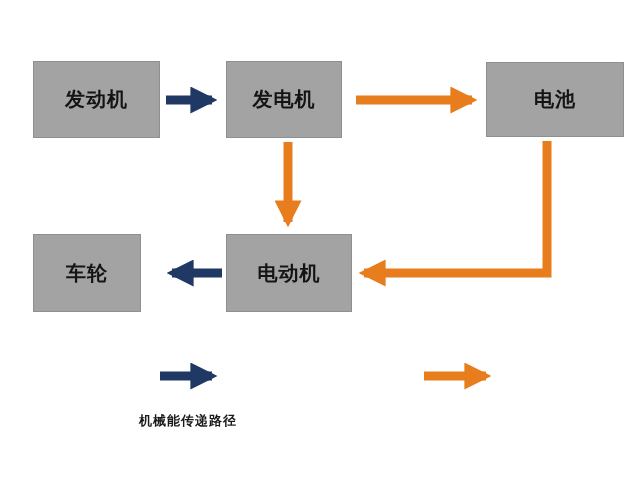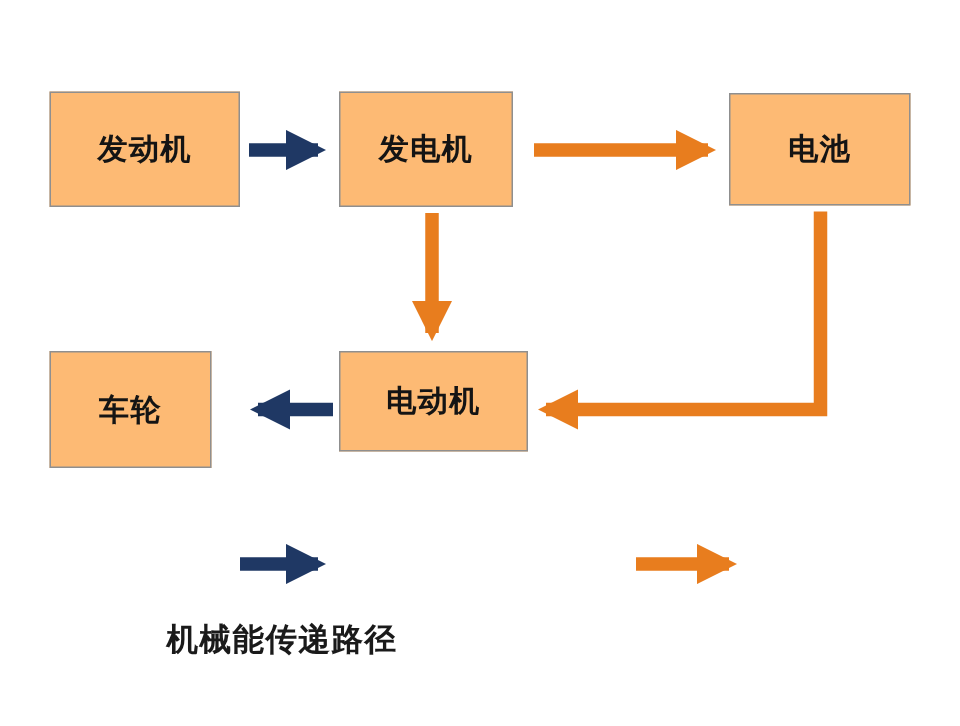--- a/index.html
+++ b/index.html
@@ -15,35 +15,35 @@
     overflow:hidden;
     margin:0 auto;
   }
   .arrows{position:absolute;left:0;top:0;}
   .mech-line{stroke:var(--mech-color);stroke-width:9;fill:none;}
   .elec-line{stroke:var(--elec-color);stroke-width:9;fill:none;}
   .mech-fill{fill:var(--mech-color);}
   .elec-fill{fill:var(--elec-color);}
   .node{
     position:absolute;
-    background:#fdba74;
+    background:#a3a3a3;
     border:1px solid #8f8f8f;
     display:flex;align-items:center;justify-content:center;
     font-size:20px;font-weight:bold;color:#141414;
     letter-spacing:1px;
     box-sizing:border-box;
   }
   .node-engine   {left:33px;  top:61px;  width:127px; height:77px;}
   .node-generator{left:226px; top:61px;  width:116px; height:77px;}
-  .node-battery  {left:486px; top:62px;  width:121px; height:75px;}
+  .node-battery  {left:486px; top:62px;  width:138px; height:75px;}
   .node-wheel    {left:33px;  top:234px; width:108px; height:78px;}
-  .node-motor    {left:226px; top:234px; width:126px; height:67px;}
+  .node-motor    {left:226px; top:234px; width:126px; height:78px;}
   .legend-label{
     position:absolute;
-    font-size:21px;font-weight:bold;color:#1a1a1a;
+    font-size:13px;font-weight:bold;color:#1a1a1a;
     text-align:center;letter-spacing:1px;
   }
   .legend-mech-label{left:108px; top:412px; width:160px;}
   .legend-elec-label{left:392px; top:412px; width:160px;}
 </style>
 </head>
 <body>
 
 <div class="canvas">
 

